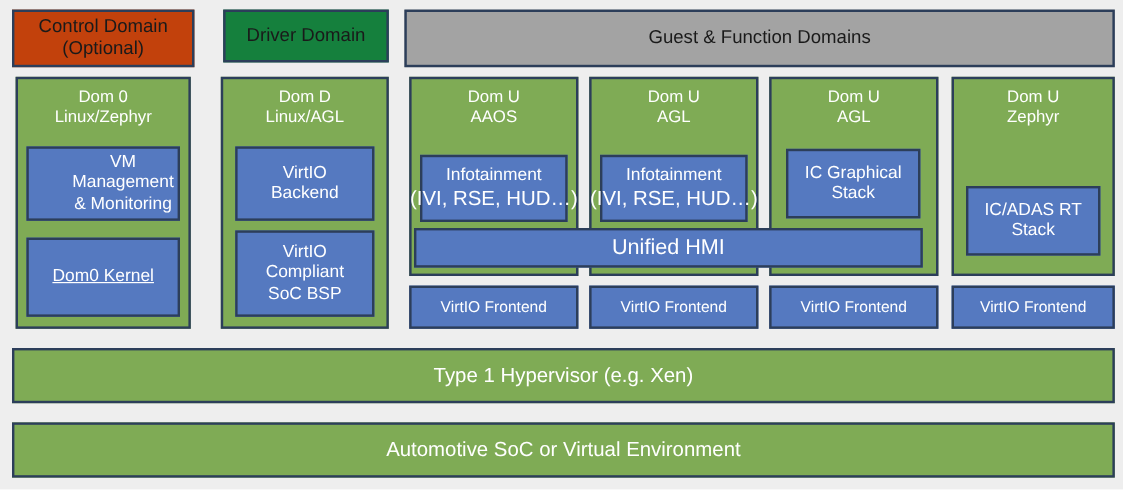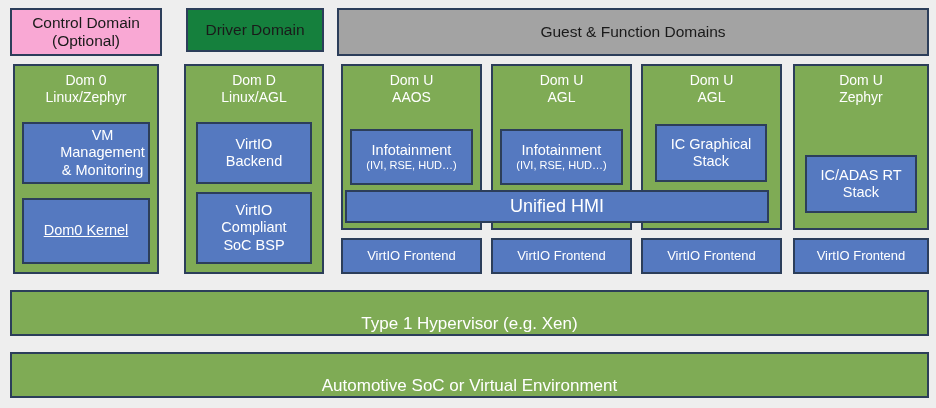--- a/index.html
+++ b/index.html
@@ -26,34 +26,33 @@
     border: 2px solid #2c3e5a;
     display: flex;
     flex-direction: column;
     align-items: center;
     justify-content: center;
     text-align: center;
     line-height: 1.18;
   }
 
   .box-amber {
-    background: #f9a8d4;
+    background: #c2410c;
     color: #1a1a1a;
   }
   .box-steel {
     background: #15803d;
     color: #1a1a1a;
   }
   .box-palegreen {
     background: #a3a3a3;
     color: #1a1a1a;
   }
   .box-green {
     background: #7fa козак;
-    justify-content: flex-end;
   }
   .box-green {
     background: #7fab55;
     color: #ffffff;
   }
   .box-blue {
     background: #5579c0;
     color: #ffffff;
   }
 
@@ -63,21 +62,21 @@
   }
   .lbl-sub {
     display: block;
     white-space: nowrap;
   }
 
   
   .fs-header   { font-size: 15.5px; }
   .fs-domtitle { font-size: 14px; }
   .fs-inner    { font-size: 14.5px; }
-  .fs-innersm  { font-size: 11px; }
+  .fs-innersm  { font-size: 17px; }
   .fs-hmi      { font-size: 18px; }
   .fs-band     { font-size: 17px; }
   .fs-vfront   { font-size: 13px; }
 
   
   .layer-domain   { z-index: 2; }
   .layer-inner    { z-index: 3; }
   .layer-hmi      { z-index: 5; }
   .layer-band     { z-index: 2; }
 </style>

